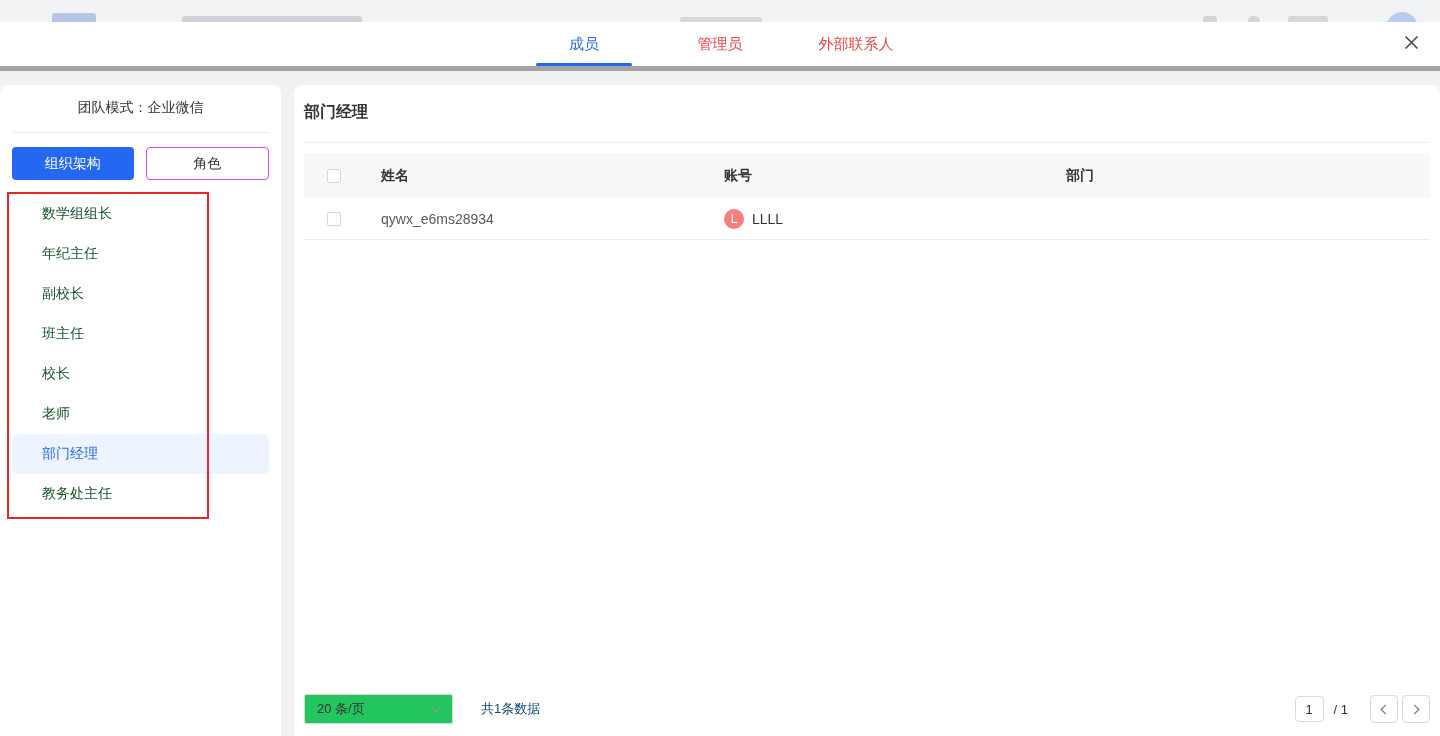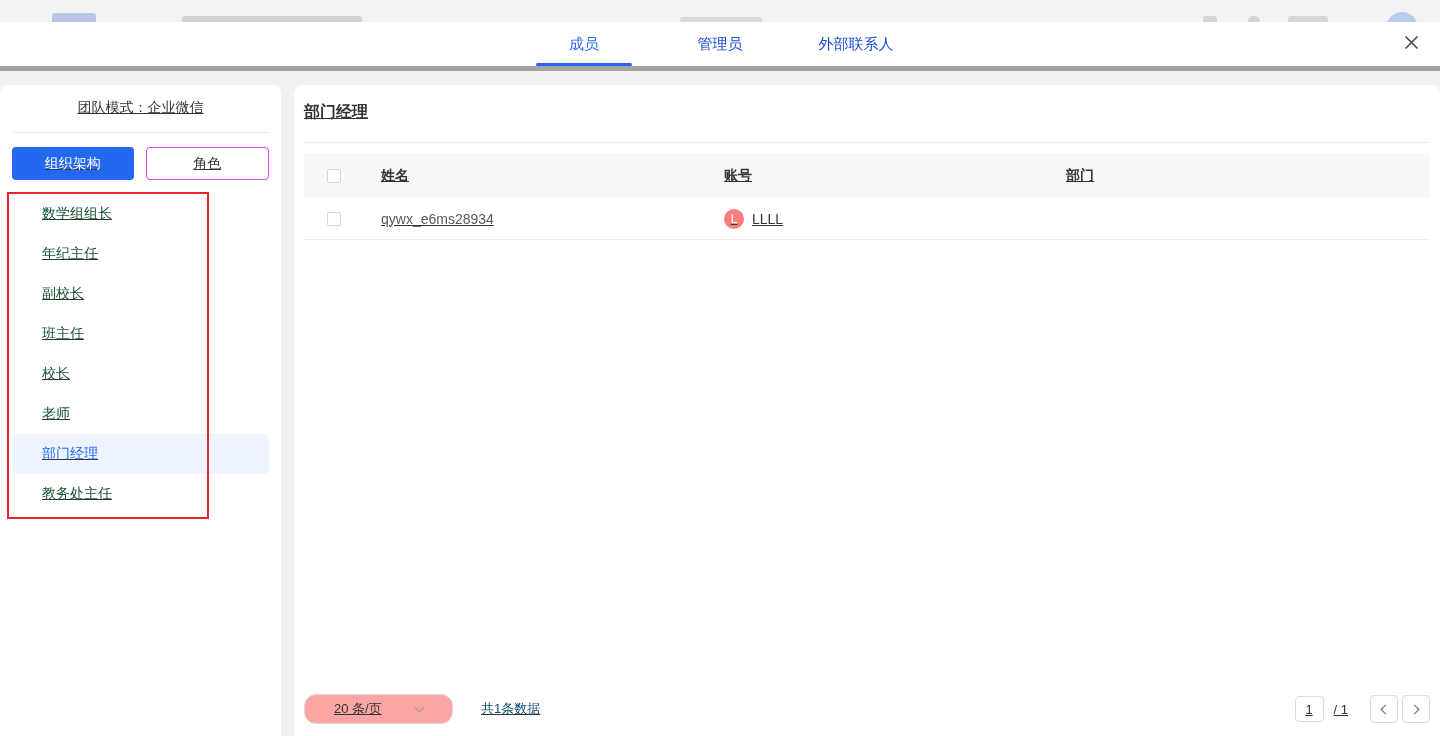--- a/index.html
+++ b/index.html
@@ -30,35 +30,35 @@
     position: absolute; top: 22px; left: 0; width: 1440px; height: 714px;
     display: flex; flex-direction: column;
   }
   .modal-header {
     height: 49px; background: #fff; border-bottom: 5px solid #a3a3a3;
     position: relative; display: flex; justify-content: center; flex-shrink: 0;
   }
   .tabs { display: flex; height: 100%; }
   .tab {
     width: 96px; margin: 0 20px; display: flex; align-items: center; justify-content: center;
-    font-size: 15px; color: #1d4ed8; cursor: pointer; position: relative;
+    font-size: 15px; color: #ef4444; cursor: pointer; position: relative;
   }
   .tab.active { color: #2468f2; }
   .tab.active::after {
     content: ""; position: absolute; left: 0; right: 0; bottom: 0; height: 3px;
     background: #2468f2; border-radius: 2px;
   }
   .close-btn {
     position: absolute; right: 16px; top: 50%; transform: translateY(-50%);
     width: 26px; height: 26px; display: flex; align-items: center; justify-content: center;
     cursor: pointer;
   }
 
   .modal-body {
-    flex: 1; display: flex; padding-top: 14px; background: #f0f1f2; overflow: hidden; text-decoration: underline;
+    flex: 1; display: flex; padding-top: 14px; background: #f0f1f2; overflow: hidden;
   }
 
   
   .sidebar {
     width: 281px; flex-shrink: 0; background: #fff;
     border-radius: 8px 8px 0 0; position: relative; margin-right: 13px;
   }
   .team-mode { text-align: center; font-size: 14px; color: #333; padding: 14px 0 15px; }
   .sidebar-divider { border-bottom: 1px solid #ebedf0; margin: 0 12px; }
   .view-switch { display: flex; gap: 12px; margin: 14px 12px 14px; }
@@ -98,23 +98,23 @@
   }
   .cell-name { display: flex; align-items: center; gap: 8px; color: #333; }
   .avatar {
     width: 20px; height: 20px; border-radius: 50%; background: #f87d7d; color: #fff;
     font-size: 12px; display: flex; align-items: center; justify-content: center; flex-shrink: 0;
   }
 
   
   .footer { margin-top: auto; display: flex; align-items: center; padding: 0 10px 12px; flex-shrink: 0; }
   .page-size-select {
-    width: 149px; height: 30px; border: 1px solid #d9d9d9; border-radius: 12px; background: #fca5a5;
+    width: 149px; height: 30px; border: 1px solid #d9d9d9; border-radius: 2px; background: #22c55e;
     display: flex; align-items: center; justify-content: space-between;
-    padding: 0 29px; font-size: 13px; color: #333; cursor: pointer;
+    padding: 0 12px; font-size: 13px; color: #333; cursor: pointer;
   }
   .chev { display: inline-block; width: 7px; height: 7px; border-right: 1.5px solid #999; border-bottom: 1.5px solid #999; }
   .chev-down { transform: rotate(45deg); margin-top: -3px; }
   .chev-left  { transform: rotate(135deg); margin-left: 3px; border-color: #666; }
   .chev-right { transform: rotate(-45deg); margin-right: 3px; border-color: #666; }
   .total-text { margin-left: 28px; font-size: 13px; color: #0c4a6e; }
   .spacer { flex: 1; }
   .page-input {
     width: 29px; height: 26px; border: 1px solid #d9d9d9; border-radius: 4px; background: #fff;
     display: flex; align-items: center; justify-content: center; font-size: 13px; color: #333;

